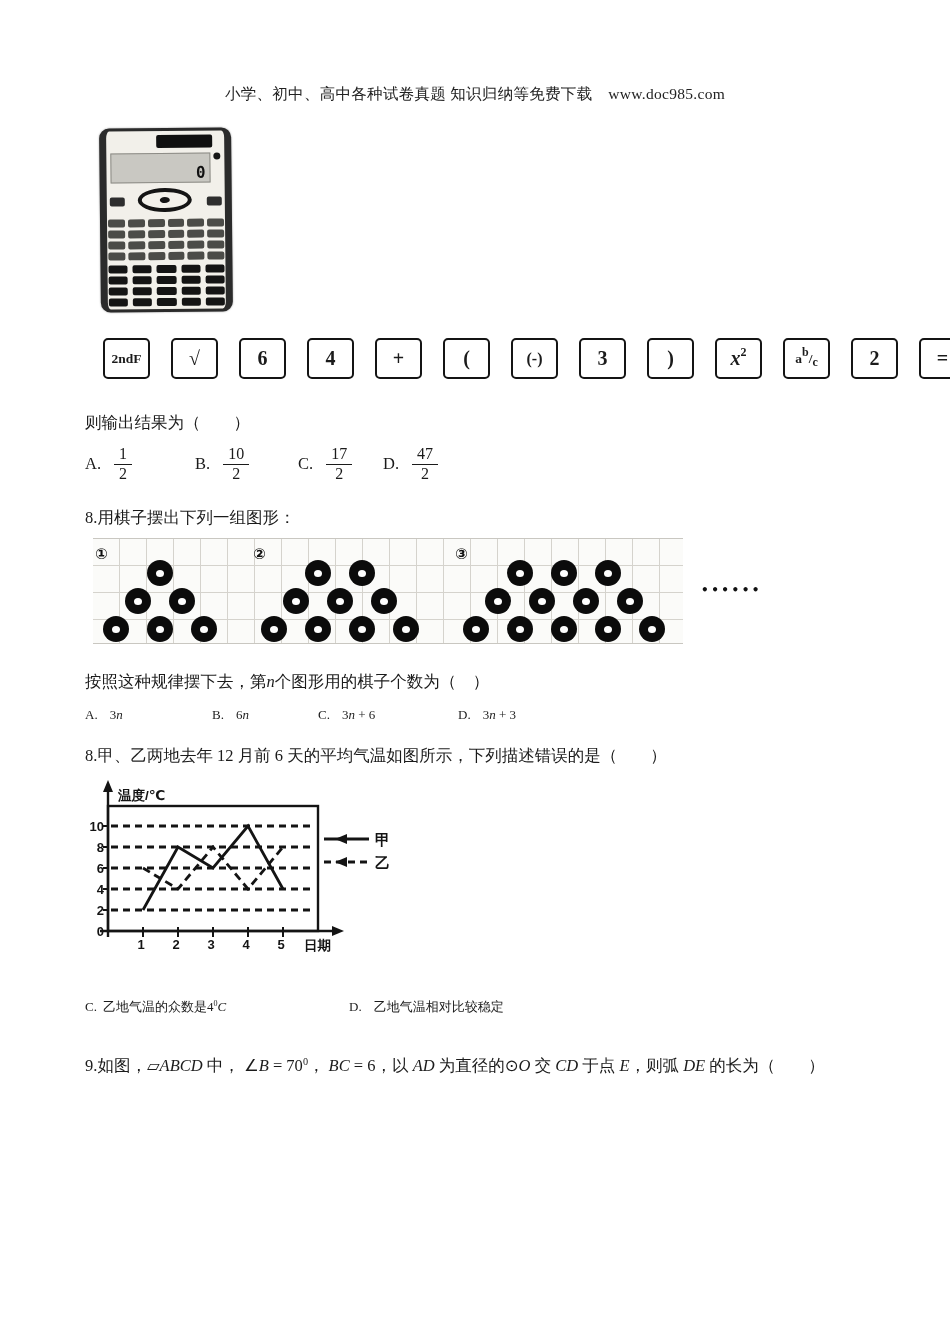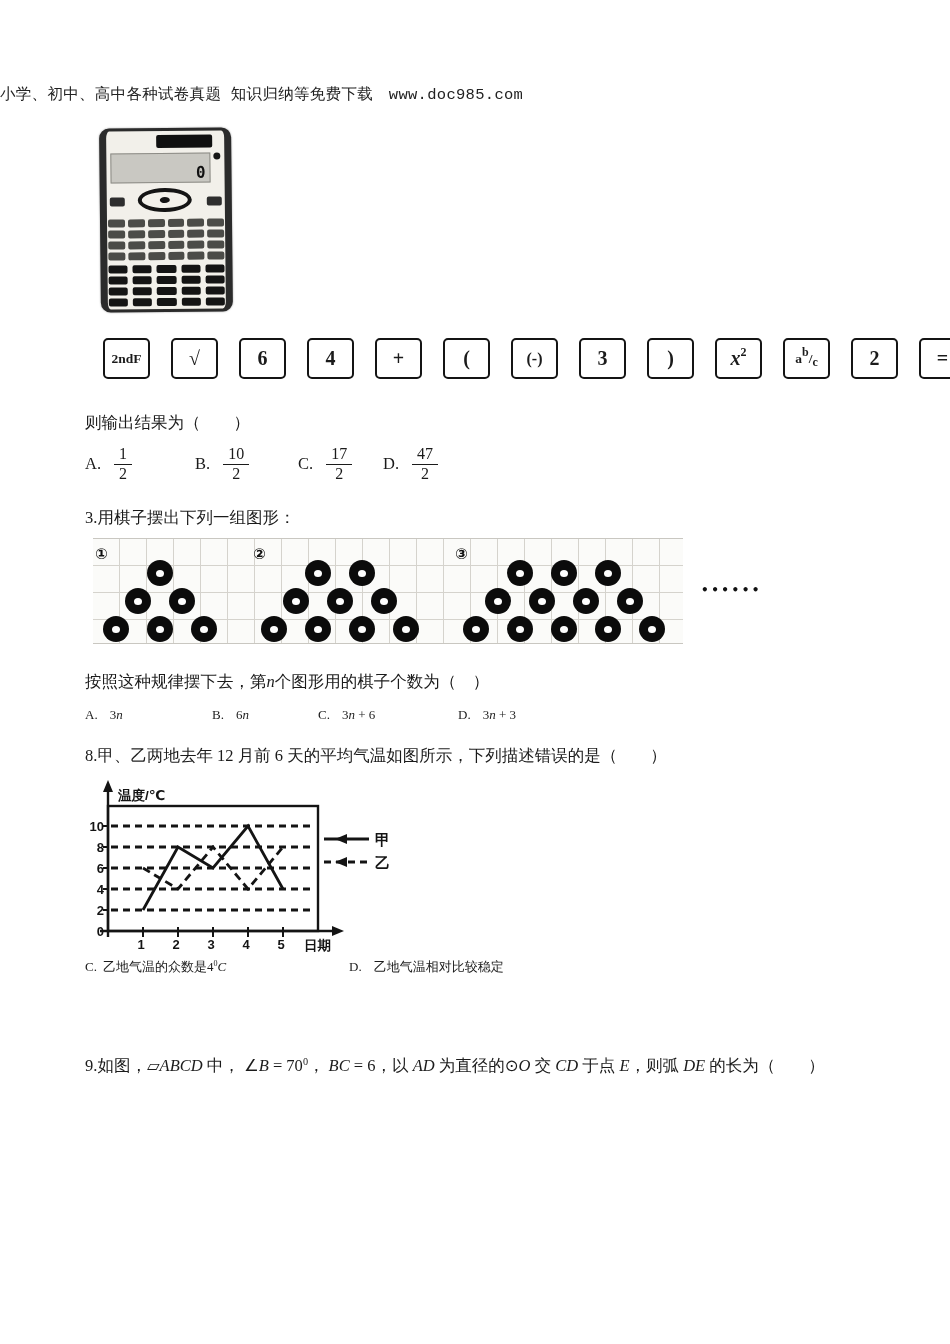--- a/index.html
+++ b/index.html
@@ -1,20 +1,20 @@
 <!DOCTYPE html>
 <html><head>
 <meta charset="utf-8">
 <style>
   html,body{margin:0;padding:0;background:#ffffff;}
   #page{position:relative;width:950px;height:1344px;background:#ffffff;overflow:hidden;
         font-family:"Liberation Serif","DejaVu Serif",serif;color:#1b1b1b;}
 
-  .header{position:absolute;left:0;top:84px;width:100%;text-align:left;
-          font-size:15.5px;color:#222;letter-spacing:.3px;font-family:Liberation Mono, monospace;}
+  .header{position:absolute;left:0;top:84px;width:100%;text-align:center;
+          font-size:15.5px;color:#222;letter-spacing:.3px;}
 
   
   .calculator{position:absolute;left:100px;top:128px;width:132px;height:184px;
               background:#f2f0ea;border:3px solid #2b2b2b;border-left-width:7px;border-right-width:7px;
               border-radius:10px;box-sizing:border-box;transform:rotate(-.6deg);
               box-shadow:0 0 2px #999;}
   .calc-brand{position:absolute;left:50px;top:4px;width:56px;height:13px;background:#101010;border-radius:2px;}
   .calc-screen{position:absolute;left:4px;top:22px;width:100px;height:30px;background:#c9c8c2;
                border:1px solid #8d8c86;display:flex;align-items:flex-end;justify-content:flex-end;
                padding:1px 4px;box-sizing:border-box;}
@@ -224,21 +224,21 @@
     </span>
     <span class="q6-opt" style="left:298px">
       <span class="opt-label">D.</span>
       <span class="frac">
           <span class="fnum">47</span>
           <span class="fden">2</span>
         </span>
     </span>
   </div>
 
-  <div class="line" style="left:85px;top:507px">3.用棋子摆出下列一组图形：</div>
+  <div class="line" style="left:85px;top:507px">8.用棋子摆出下列一组图形：</div>
 
   <div class="pieces-figure">
       <span class="fig-label" style="left: 2px; top: 6px;">①</span>
       <span class="piece" style="left: 54px; top: 21px;"></span>
       <span class="piece" style="left: 32px; top: 49px;"></span>
       <span class="piece" style="left: 76px; top: 49px;"></span>
       <span class="piece" style="left: 10px; top: 77px;"></span>
       <span class="piece" style="left: 54px; top: 77px;"></span>
       <span class="piece" style="left: 98px; top: 77px;"></span>
       <span class="fig-label" style="left: 160px; top: 6px;">②</span>
@@ -325,21 +325,21 @@
       <polyline points="51,89 86,110 121,68 156,110 191,68" fill="none" stroke="#141414" stroke-width="2.8" stroke-dasharray="8 5" stroke-linejoin="miter"></polyline>
       <line x1="232" y1="60" x2="277" y2="60" stroke="#141414" stroke-width="2.8" stroke-dasharray="none"></line>
       <polygon points="243,60 255,55 255,65" fill="#141414"></polygon>
       <text x="283" y="66" class="legend" text-anchor="start">甲</text>
       <line x1="232" y1="83" x2="277" y2="83" stroke="#141414" stroke-width="2.8" stroke-dasharray="7 5"></line>
       <polygon points="243,83 255,78 255,88" fill="#141414"></polygon>
       <text x="283" y="89" class="legend" text-anchor="start">乙</text>
     </svg>
 
 
-  <div class="opt-row" style="left:85px;top:958px;width:700px">
+  <div class="opt-row" style="left:85px;top:998px;width:700px">
     <span class="opt" style="left:0">
       <span class="opt-label" style="margin-right:6px">C.</span><span><span class="rt-cn">乙地气温的众数是</span><span class="rt-n">4</span><span class="rt-sup">0</span><span class="rt-it">C</span></span>
     </span>
     <span class="opt" style="left:264px">
       <span class="opt-label">D.</span><span><span class="rt-cn">乙地气温相对比较稳定</span></span>
     </span>
   </div>
 
   <div class="line" style="left:85px;top:1055px;width:820px"><span class="rt-cn">9.如图，</span><span class="rt-sym">▱</span><span class="rt-it">ABCD</span><span class="rt-cn"> 中， </span><span class="rt-sym">∠</span><span class="rt-it">B</span><span class="rt-n"> = 70</span><span class="rt-sup">0</span><span class="rt-cn">， </span><span class="rt-it">BC</span><span class="rt-cn"> = 6，以 </span><span class="rt-it">AD</span><span class="rt-cn"> 为直径的</span><span class="rt-sym">⊙</span><span class="rt-it">O</span><span class="rt-cn"> 交 </span><span class="rt-it">CD</span><span class="rt-cn"> 于点 </span><span class="rt-it">E</span><span class="rt-cn">，则弧 </span><span class="rt-it">DE</span><span class="rt-cn"> 的长为（　　）</span></div>
 

